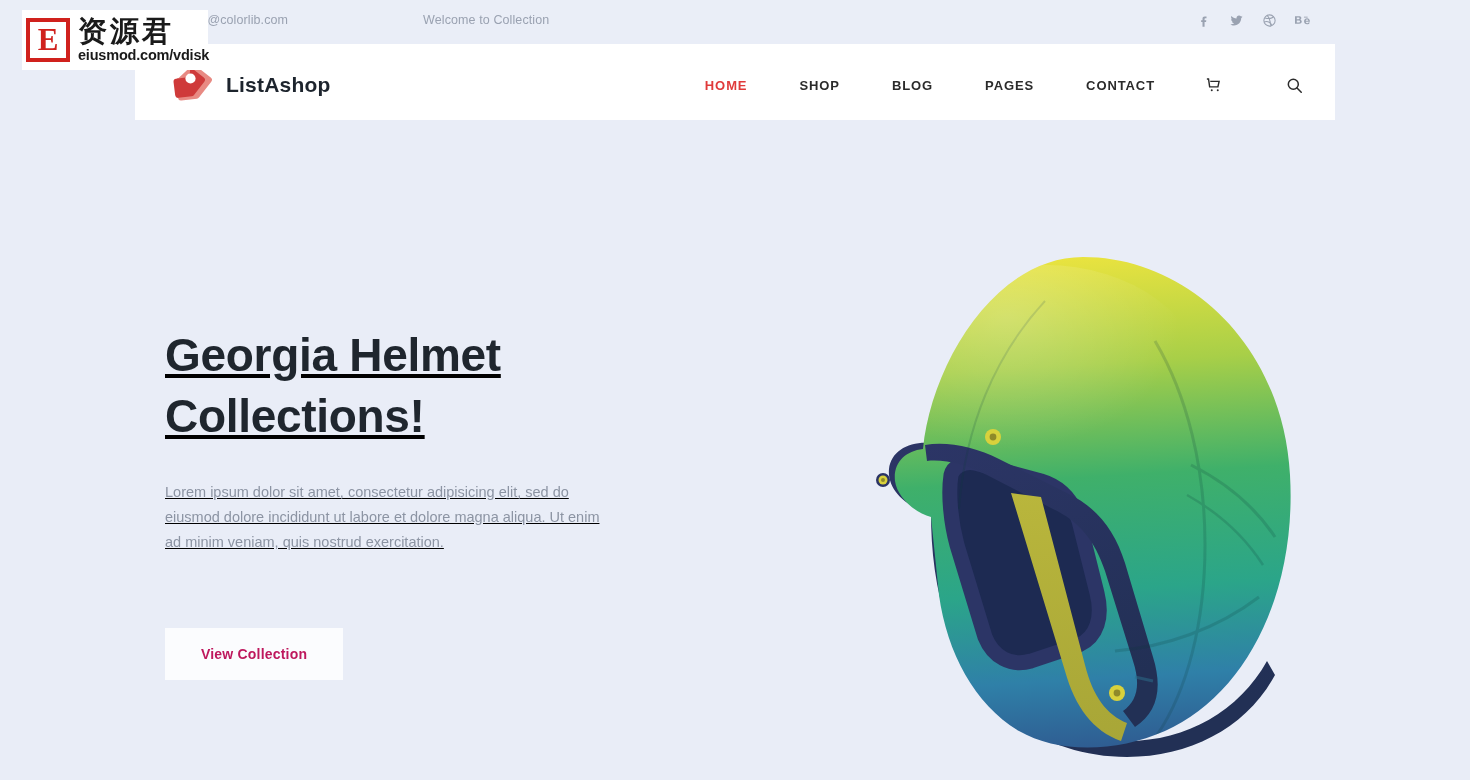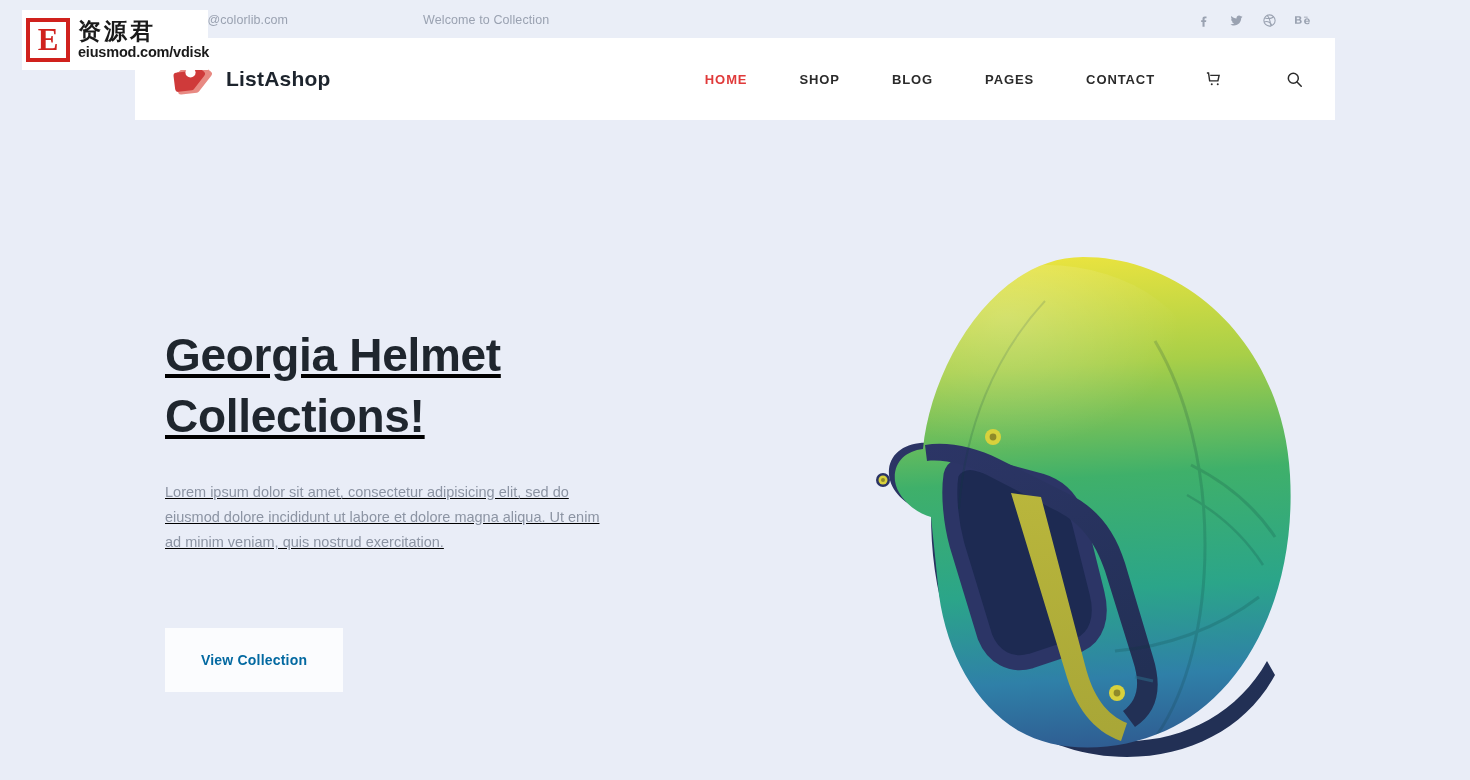--- a/index.html
+++ b/index.html
@@ -42,21 +42,21 @@
   .social-ic {
     width:15px; height:15px;
     display:flex; align-items:center; justify-content:center;
     color:#9aa2b1;
     cursor:pointer;
   }
   .social-ic svg { display:block; }
 
   
   #header {
-    position:absolute; left:135px; top:38px;
+    position:absolute; left:135px; top:44px;
     width:1200px; height:82px;
     background:#ffffff;
     display:flex; align-items:center;
   }
   #brand {
     display:flex; align-items:center;
     margin-left:30px;
     cursor:pointer;
   }
   #logo-mark {
@@ -123,25 +123,25 @@
     margin-top:34px;
     font-size:14.5px;
     line-height:1.72;
     color:#8c94a3;
     max-width:450px;
   }
   #hero-btn {
     margin-top:73px;
     display:inline-block;
     background:#fbfcfe;
-    color:#0369a1;
+    color:#be185d;
     font-size:14px;
     font-weight:bold;
     letter-spacing:.2px;
-    padding:24px 36px;
+    padding:18px 36px;
     border:none;
     cursor:pointer;
     font-family:"Liberation Sans", sans-serif;
   }
 
   
   #helmet-wrap {
     position:absolute; left:835px; top:125px;
     width:500px; height:520px;
   }
@@ -166,21 +166,21 @@
   #wm-badge span {
     font-family:"Liberation Serif", serif;
     font-size:31px;
     font-weight:bold;
     color:#d0211d;
     line-height:1;
     margin-top:-2px;
   }
   #wm-text { margin-left:8px; }
   #wm-cn {
-    font-size:23px;
+    font-size:29px;
     font-weight:bold;
     color:#1a1a1a;
     letter-spacing:3px;
     line-height:1.05;
     font-family:"DejaVu Sans", sans-serif;
   }
   #wm-url {
     font-size:14.5px;
     font-weight:bold;
     color:#1a1a1a;

